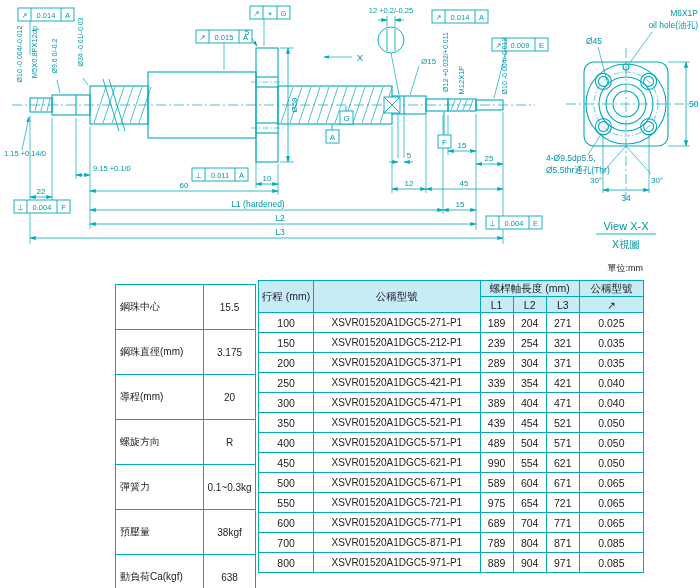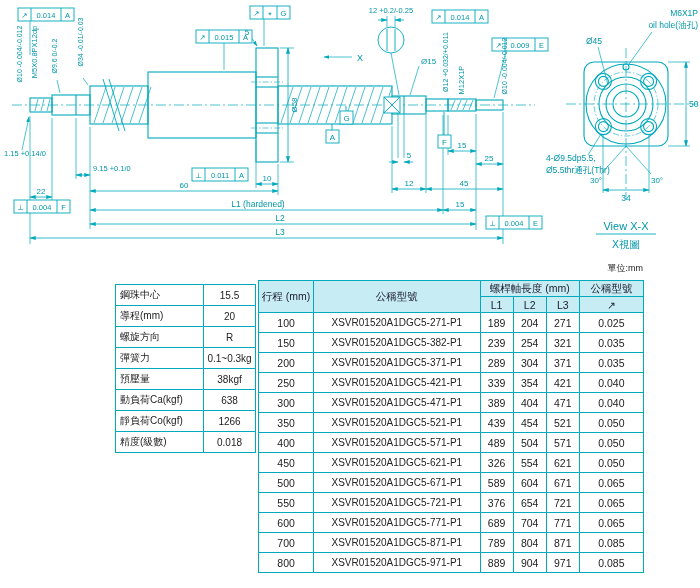--- a/index.html
+++ b/index.html
@@ -5,21 +5,21 @@
   html,body{margin:0;padding:0;background:#fff;}
   body{width:700px;height:588px;font-family:"Liberation Sans",sans-serif;}
   .stage{position:relative;width:700px;height:588px;overflow:hidden;background:#fff;}
   svg.drawing{position:absolute;top:0;left:0;}
   svg text{font-family:"Liberation Sans",sans-serif;}
   table{border-collapse:collapse;position:absolute;table-layout:fixed;background:#fff;}
   td,th{border:1px solid #00a9bc;font-weight:normal;overflow:hidden;white-space:nowrap;}
   .spec{left:115px;top:284px;width:141px;}
   .spec td{height:20px;font-size:10px;color:#222;padding:0 4px;margin-top:12px;}
   .spec td.lbl{width:86px;text-align:left;}
-  .spec td.val{text-align:center;padding:0 2px;}
+  .spec td.val{text-align:center;padding:12px 2px;}
   .stroke{left:258px;top:280px;width:386px;border-radius:18px;}
   .stroke th{background:#c8ecf4;font-size:10.5px;color:#223;height:15px;padding:0 2px;text-align:center;}
   .stroke td{font-size:10.5px;color:#222;text-align:center;height:19px;padding:0 1px;}
   .stroke td.model{font-size:10px;}
 </style>
 </head>
 <body>
 
 <div class="stage">
 
@@ -304,20 +304,24 @@
         <col style="width:88px">
         <col>
       </colgroup>
   <tbody>
 
       <tr>
         <td class="lbl">鋼珠中心</td>
         <td class="val">15.5</td>
       </tr>
 
+      <tr>
+        <td class="lbl">鋼珠直徑(mm)</td>
+        <td class="val">3.175</td>
+      </tr>
 
       <tr>
         <td class="lbl">導程(mm)</td>
         <td class="val">20</td>
       </tr>
 
 
 
       <tr>
         <td class="lbl">螺旋方向</td>
@@ -380,21 +384,21 @@
         <td>100</td>
         <td class="model">XSVR01520A1DGC5-271-P1</td>
         <td>189</td>
         <td>204</td>
         <td>271</td>
         <td>0.025</td>
       </tr>
 
       <tr>
         <td>150</td>
-        <td class="model">XSVR01520A1DGC5-382-P1</td>
+        <td class="model">XSVR01520A1DGC5-212-P1</td>
         <td>239</td>
         <td>254</td>
         <td>321</td>
         <td>0.035</td>
       </tr>
 
       <tr>
         <td>200</td>
         <td class="model">XSVR01520A1DGC5-371-P1</td>
         <td>289</td>
@@ -435,39 +439,39 @@
         <td class="model">XSVR01520A1DGC5-571-P1</td>
         <td>489</td>
         <td>504</td>
         <td>571</td>
         <td>0.050</td>
       </tr>
 
       <tr>
         <td>450</td>
         <td class="model">XSVR01520A1DGC5-621-P1</td>
-        <td>326</td>
+        <td>990</td>
         <td>554</td>
         <td>621</td>
         <td>0.050</td>
       </tr>
 
       <tr>
         <td>500</td>
         <td class="model">XSVR01520A1DGC5-671-P1</td>
         <td>589</td>
         <td>604</td>
         <td>671</td>
         <td>0.065</td>
       </tr>
 
       <tr>
         <td>550</td>
         <td class="model">XSVR01520A1DGC5-721-P1</td>
-        <td>376</td>
+        <td>975</td>
         <td>654</td>
         <td>721</td>
         <td>0.065</td>
       </tr>
 
       <tr>
         <td>600</td>
         <td class="model">XSVR01520A1DGC5-771-P1</td>
         <td>689</td>
         <td>704</td>

